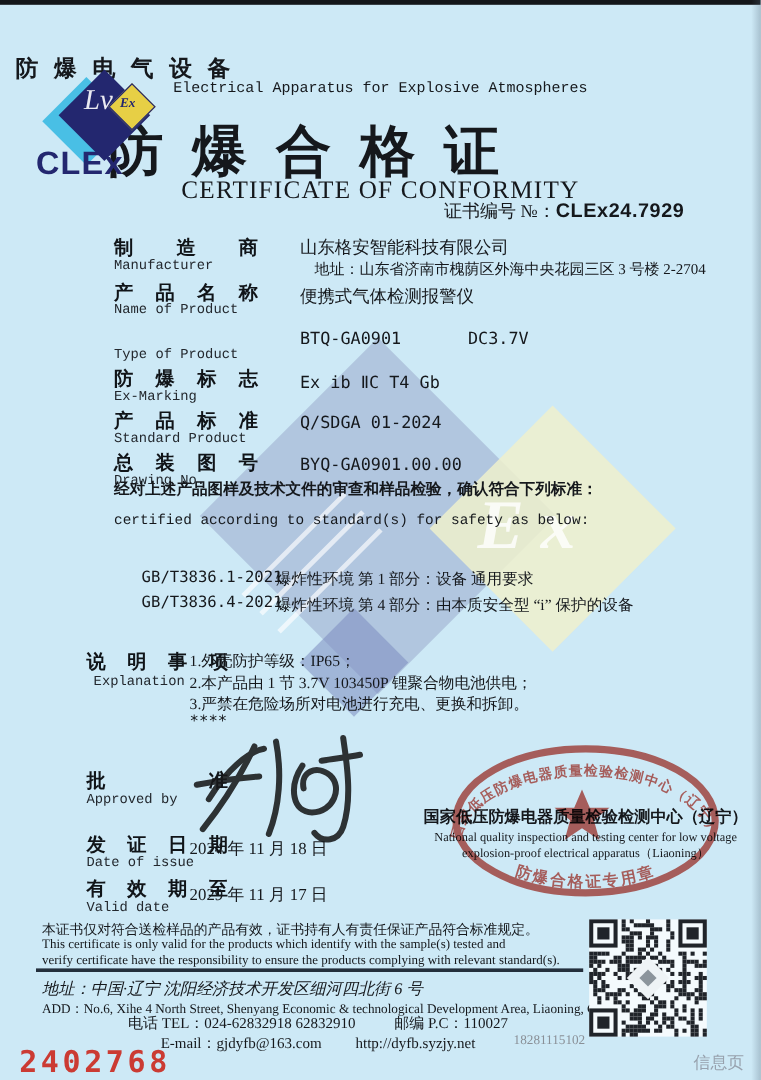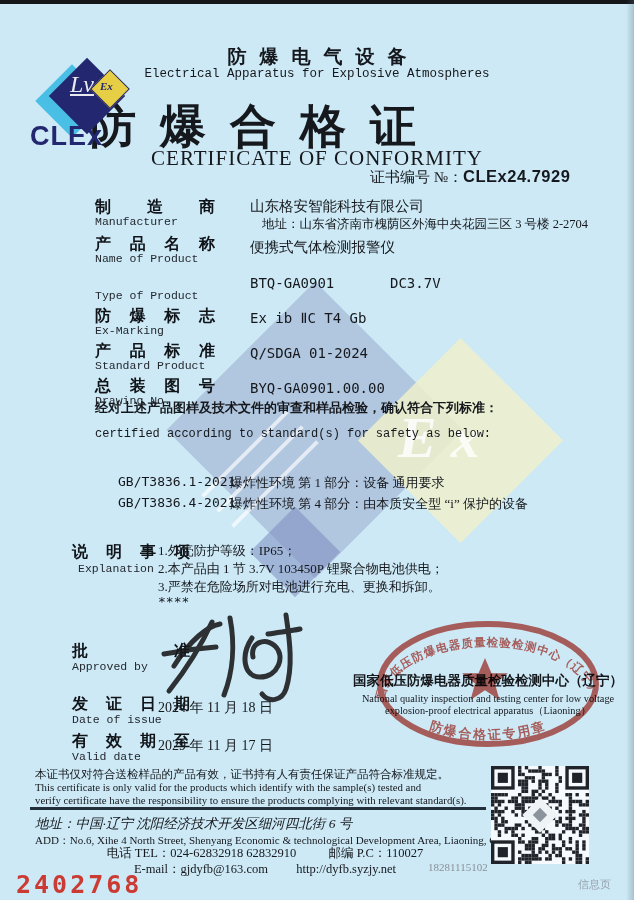--- a/index.html
+++ b/index.html
@@ -15,36 +15,36 @@
   .edge-r{right:0;top:0;width:8px;height:900px;background:linear-gradient(to right, rgba(0,0,0,0), rgba(80,100,118,.30));}
   
   .wm{transform:rotate(45deg);}
   .wm-slate{left:210px;top:325px;width:210px;height:210px;background:#95a4c8;opacity:.5;}
   .wm-yellow{left:388px;top:368px;width:145px;height:145px;background:#eef0cd;opacity:.85;}
   .wm-dark{left:263px;top:520px;width:64px;height:64px;background:#7b8cc0;opacity:.55;}
   .wm-stripe{width:120px;height:4px;background:rgba(255,255,255,.65);transform:rotate(-45deg);}
   .wm-ex{left:398px;top:404px;font-family:"Liberation Serif",serif;font-size:58px;font-style:italic;
          color:rgba(255,255,255,.8);letter-spacing:14px;font-weight:bold;}
   
-  .h-cn-small{left:0;top:44px;width:634px;text-align:center;font-size:19px;font-weight:bold;
+  .h-cn-small{left:0;top:44px;width:634px;font-size:19px;font-weight:bold;
               letter-spacing:13px;padding-left:13px;box-sizing:border-box;}
   .h-en-small{left:0;top:67px;width:634px;text-align:center;font-family:"Liberation Mono",monospace;font-size:12.5px;}
   .h-cn-main{left:0;top:96px;width:506px;text-align:center;font-size:46px;font-weight:bold;
              letter-spacing:24px;padding-left:24px;box-sizing:border-box;}
   .h-en-main{left:0;top:146px;width:634px;text-align:center;font-family:"Liberation Serif",serif;
              font-size:21px;letter-spacing:1px;}
   .certno{left:370px;top:167px;font-family:"Liberation Serif",serif;font-size:15px;}
   .certno b{font-family:"Liberation Sans",sans-serif;font-size:16.5px;letter-spacing:.5px;}
   
   .logo{left:28px;top:53px;width:115px;height:100px;}
   .logo .d{position:absolute;transform:rotate(45deg);}
   .logo .cy{left:18px;top:22px;width:52px;height:52px;background:#49bfe5;}
   .logo .nv{left:32px;top:16px;width:54px;height:54px;background:#23276f;}
   .logo .lv{position:absolute;left:42px;top:18px;color:rgba(255,255,255,.9);
-            font-family:"Liberation Serif",serif;font-style:italic;font-size:24px;text-decoration:underline;}
+            font-family:"Liberation Serif",serif;font-style:italic;font-size:24px;}
   .logo .yl{left:68px;top:22px;width:26px;height:26px;background:#e7cf45;border:1px solid #23276f;}
   .logo .ex{position:absolute;left:72px;top:27px;color:#23276f;font-size:11px;font-style:italic;
             font-family:"Liberation Serif",serif;font-weight:bold;}
   .logo .txt{position:absolute;left:2px;top:68px;font-size:27px;font-weight:bold;color:#23276f;letter-spacing:1px;}
   
   .lbl{font-weight:bold;font-size:16px;text-align:justify;text-align-last:justify;color:#101418;}
   .lblu{left:95px;width:120px;}
   .lbll{left:72px;width:118px;}
   .len{font-family:"Liberation Mono",monospace;font-size:11.5px;color:#23282e;}
   .vcjk{font-family:"Liberation Serif",serif;font-size:14.5px;}
@@ -62,21 +62,21 @@
   
   .disc-cn{left:35px;top:767px;font-size:11.5px;font-family:"Liberation Serif",serif;}
   .disc-en{font-family:"Liberation Serif",serif;font-size:10.8px;}
   .sep{left:30px;top:807px;width:456px;height:3px;background:#242f3c;}
   .addr-cn{left:35px;top:815px;font-size:13.5px;font-family:"Liberation Serif",serif;font-style:italic;}
   .addr-en{left:35px;top:833px;font-family:"Liberation Serif",serif;font-size:11px;}
   .ctr-line{left:35px;width:460px;text-align:center;font-family:"Liberation Serif",serif;font-size:12.5px;}
   .graynum{left:428px;top:861px;font-family:"Liberation Serif",serif;font-size:11px;color:#8a9097;}
   .serial{left:16px;top:870px;font-family:"DejaVu Sans Mono",monospace;font-size:25px;font-weight:bold;
           color:#cb3b33;letter-spacing:3px;}
-  .infopage{left:578px;top:877px;font-size:11px;color:#97a1ad;}
+  .infopage{left:578px;top:877px;font-size:14px;color:#97a1ad;}
   .qr{left:489px;top:766px;}
 </style>
 </head>
 <body>
 
 <div id="page">
   <div class="abs topbar"></div>
 
   <div class="abs wm wm-slate"></div>
   <div class="abs wm wm-yellow"></div>

